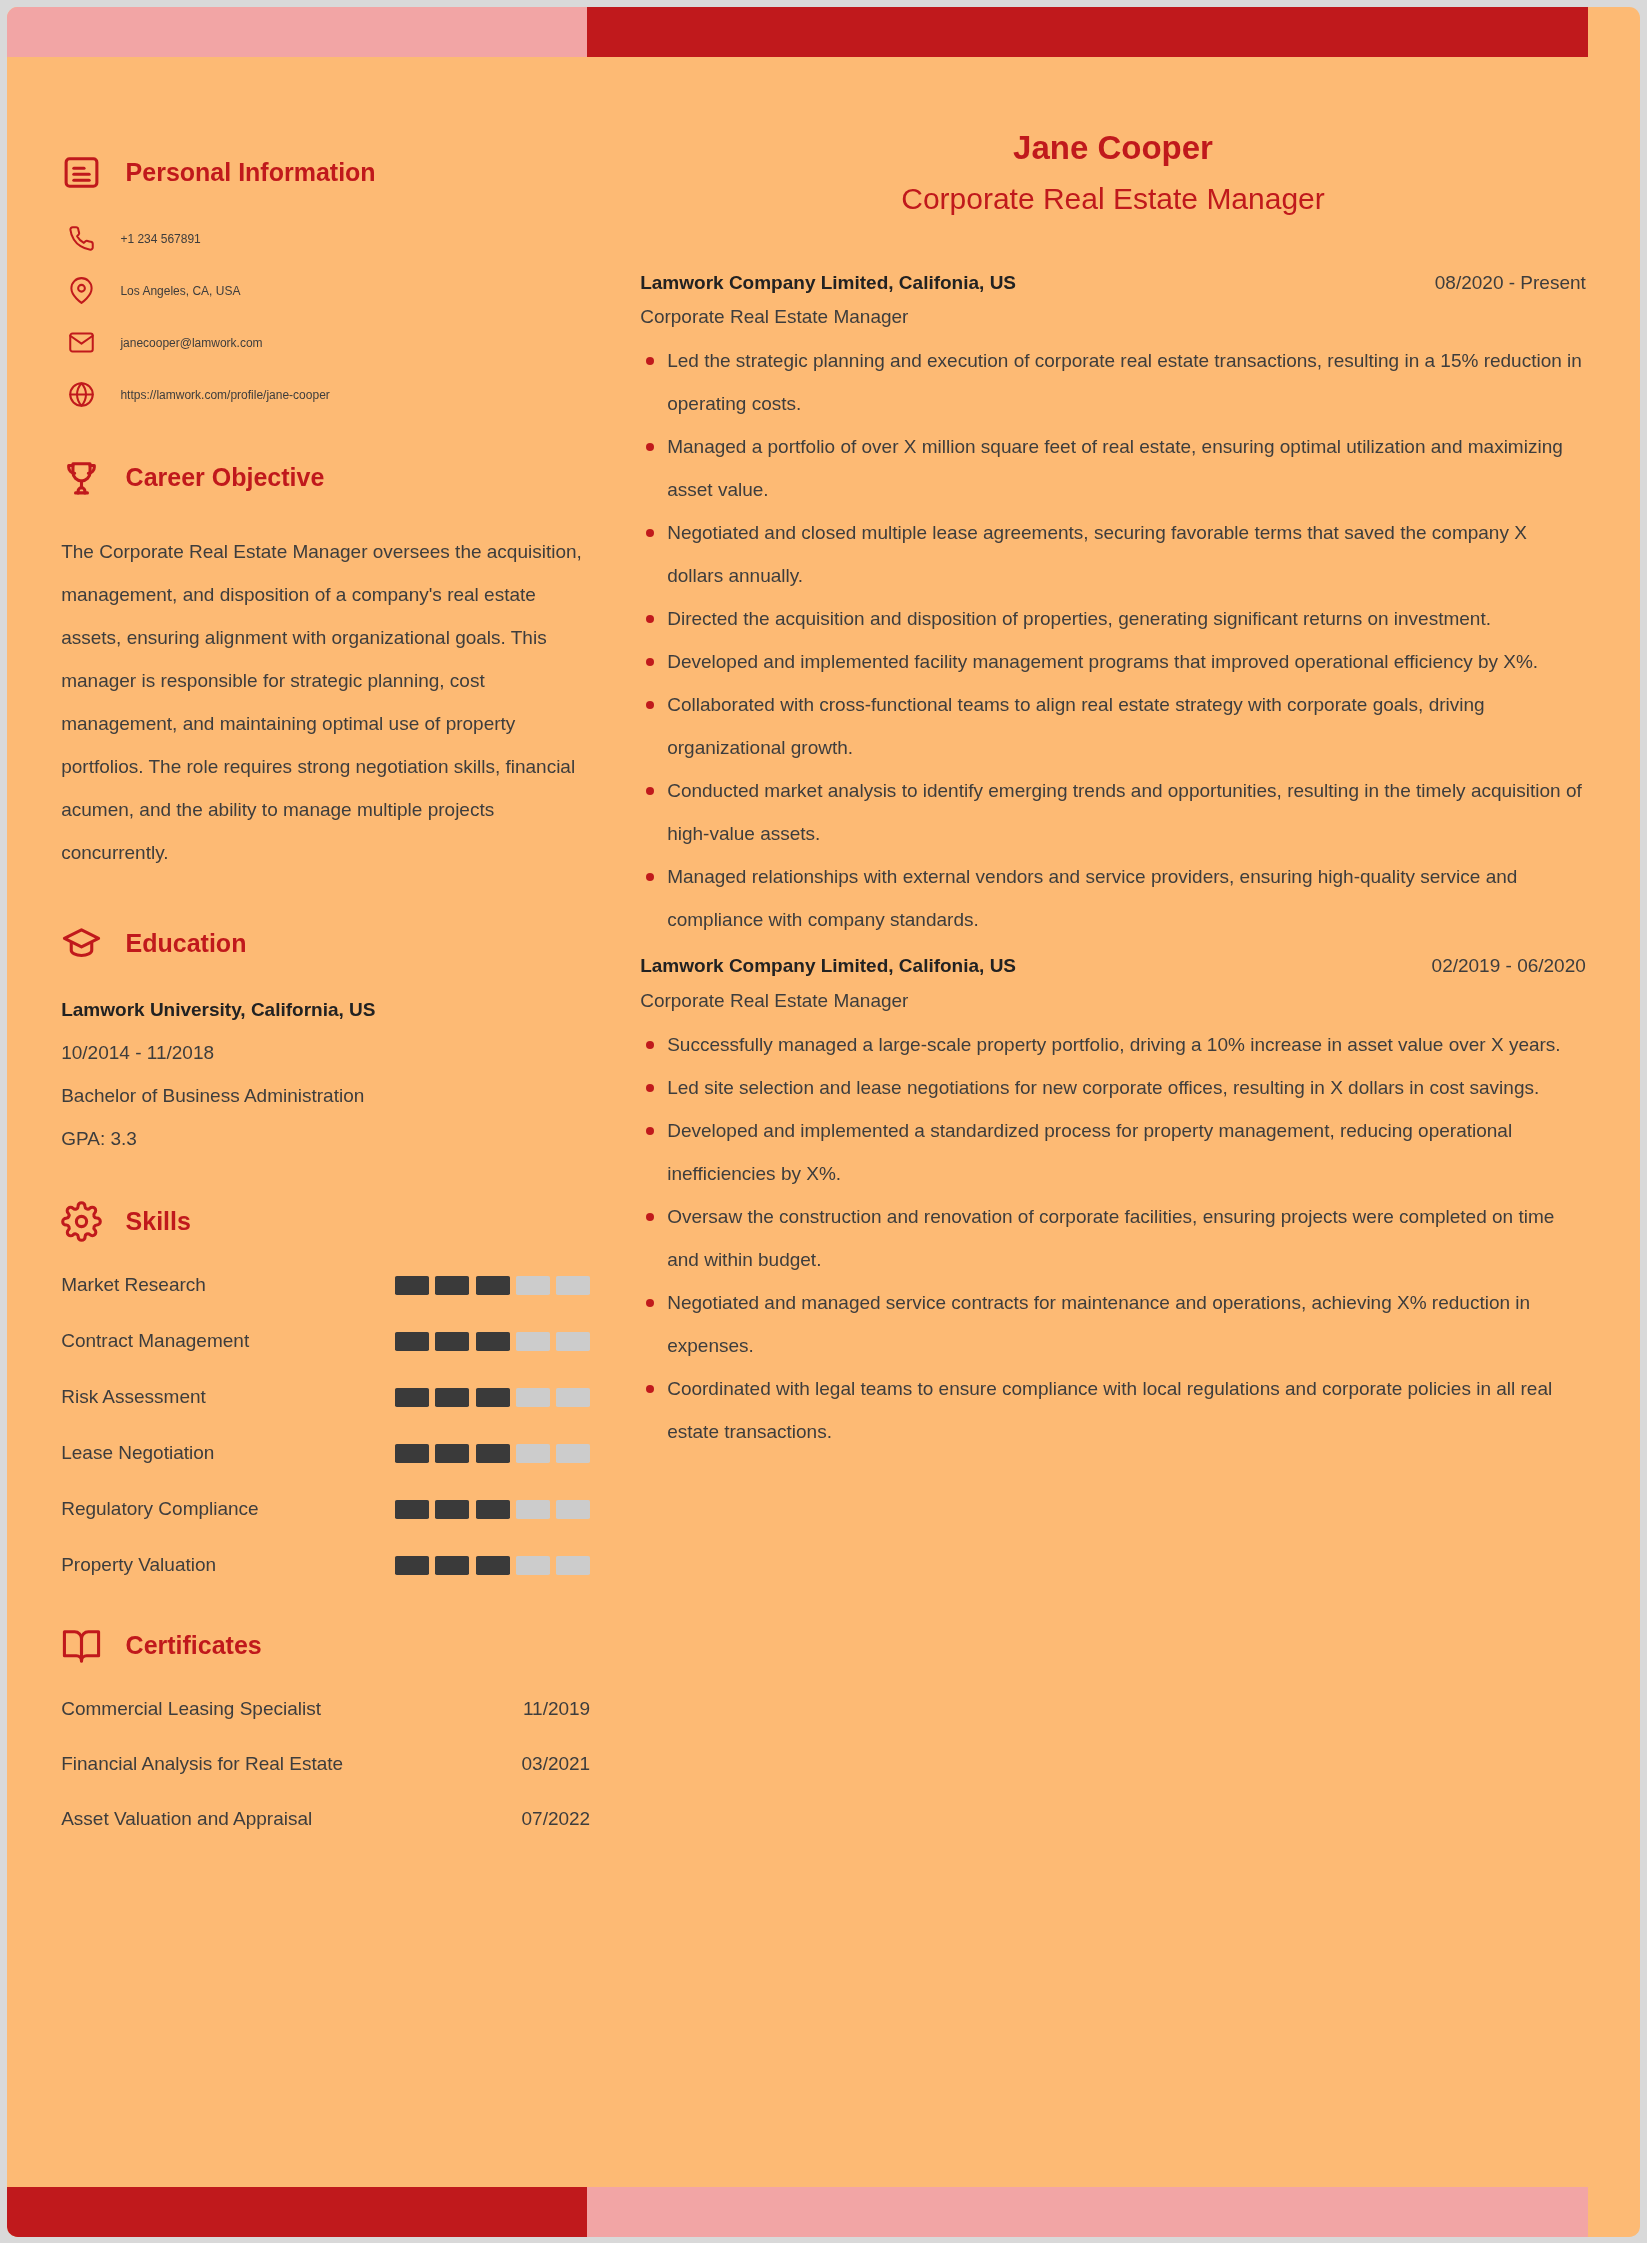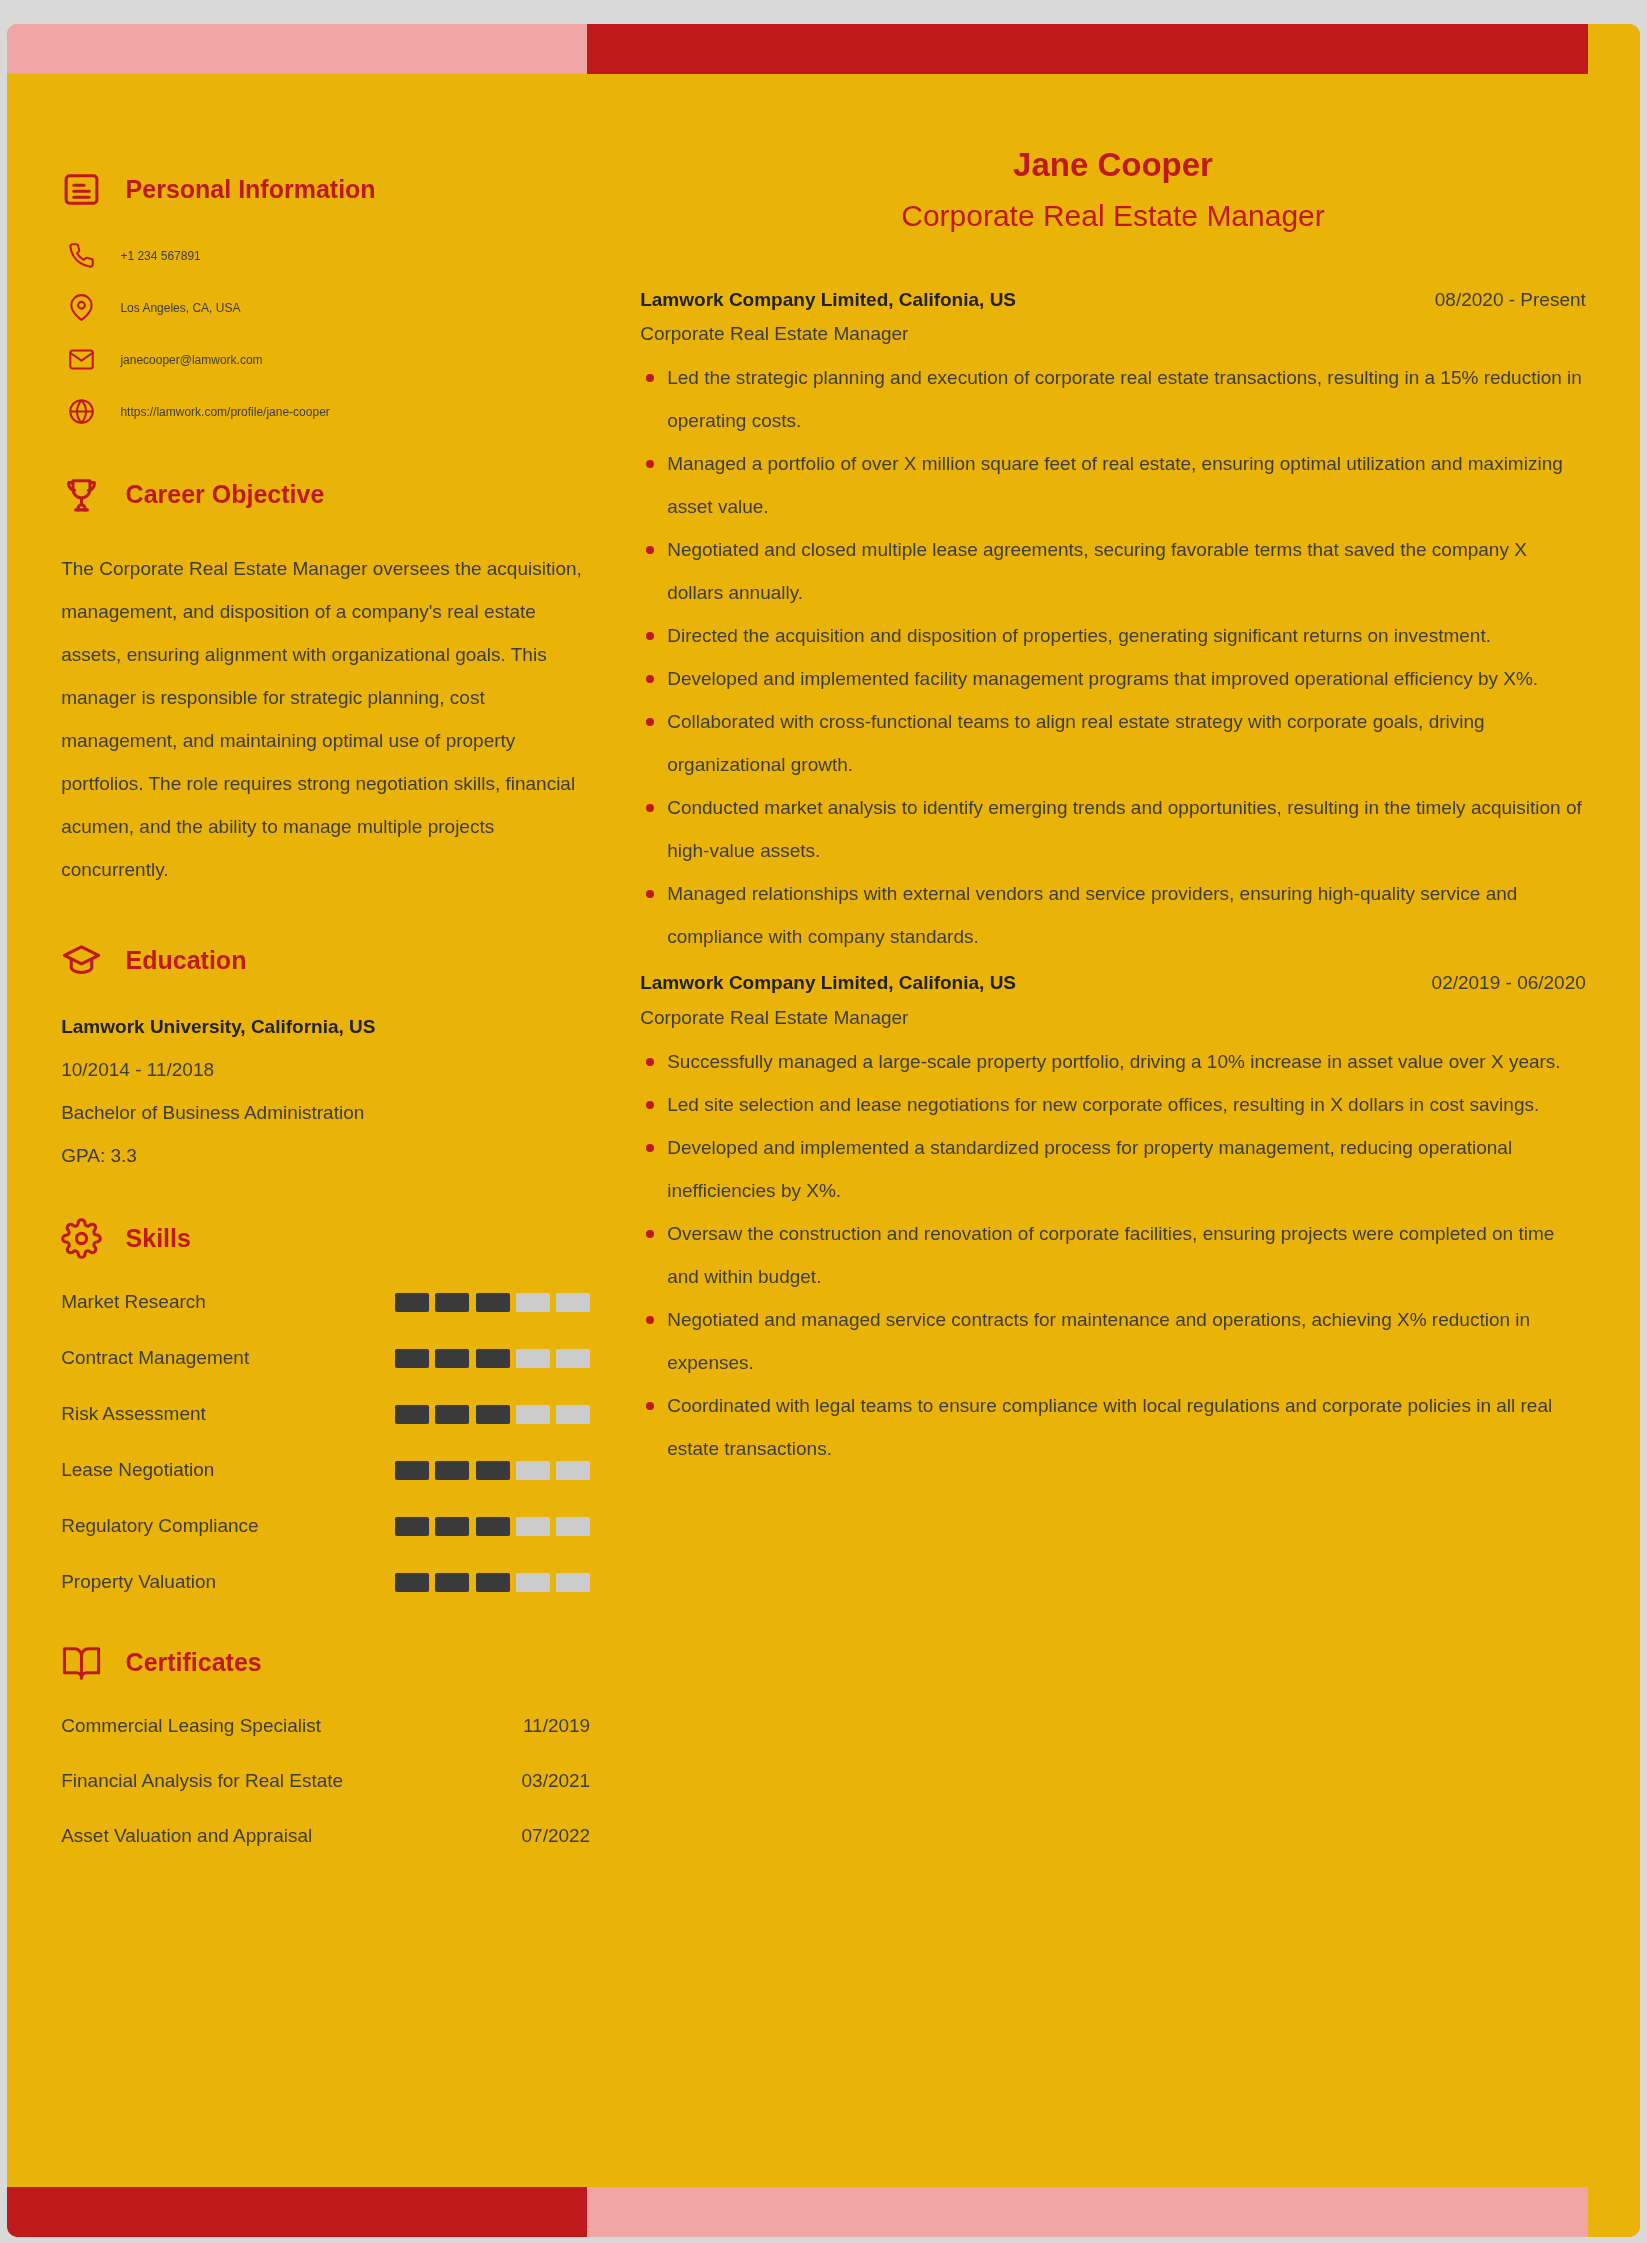--- a/index.html
+++ b/index.html
@@ -2,21 +2,21 @@
 <html style="font-size:14.4px"><head>
 <meta charset="utf-8">
 <style>
   * { margin:0; padding:0; box-sizing:border-box; }
   :root { --red:#c0191c; --pink:#f2a5a5; --ink:#3d3d3d; --ink-bold:#222; }
   html,body { width:1647px; }
   body {
     height:2244px; background:#d9d9d9; position:relative; overflow:hidden;
     font-family:"Liberation Sans","DejaVu Sans",sans-serif; color:var(--ink);
   }
-  .page { position:absolute; inset:7.2px; background:#eab308; border-radius:10.8px; overflow:hidden;margin-top:17px; }
+  .page { position:absolute; inset:7.2px; background:#fdba74; border-radius:10.8px; overflow:hidden; }
   .decor-bar { position:absolute; left:0; right:0; height:50px; display:flex; }
   .decor-top { top:0; }
   .decor-bottom { bottom:0; }
   .decor-seg { height:100%; }
   .seg-pink { background:var(--pink); }
   .seg-red { background:var(--red); }
   .decor-top .seg-pink { width:35.5%; }
   .decor-top .seg-red { width:61.3%; }
   .decor-bottom .seg-red { width:35.5%; }
   .decor-bottom .seg-pink { width:61.3%; }

